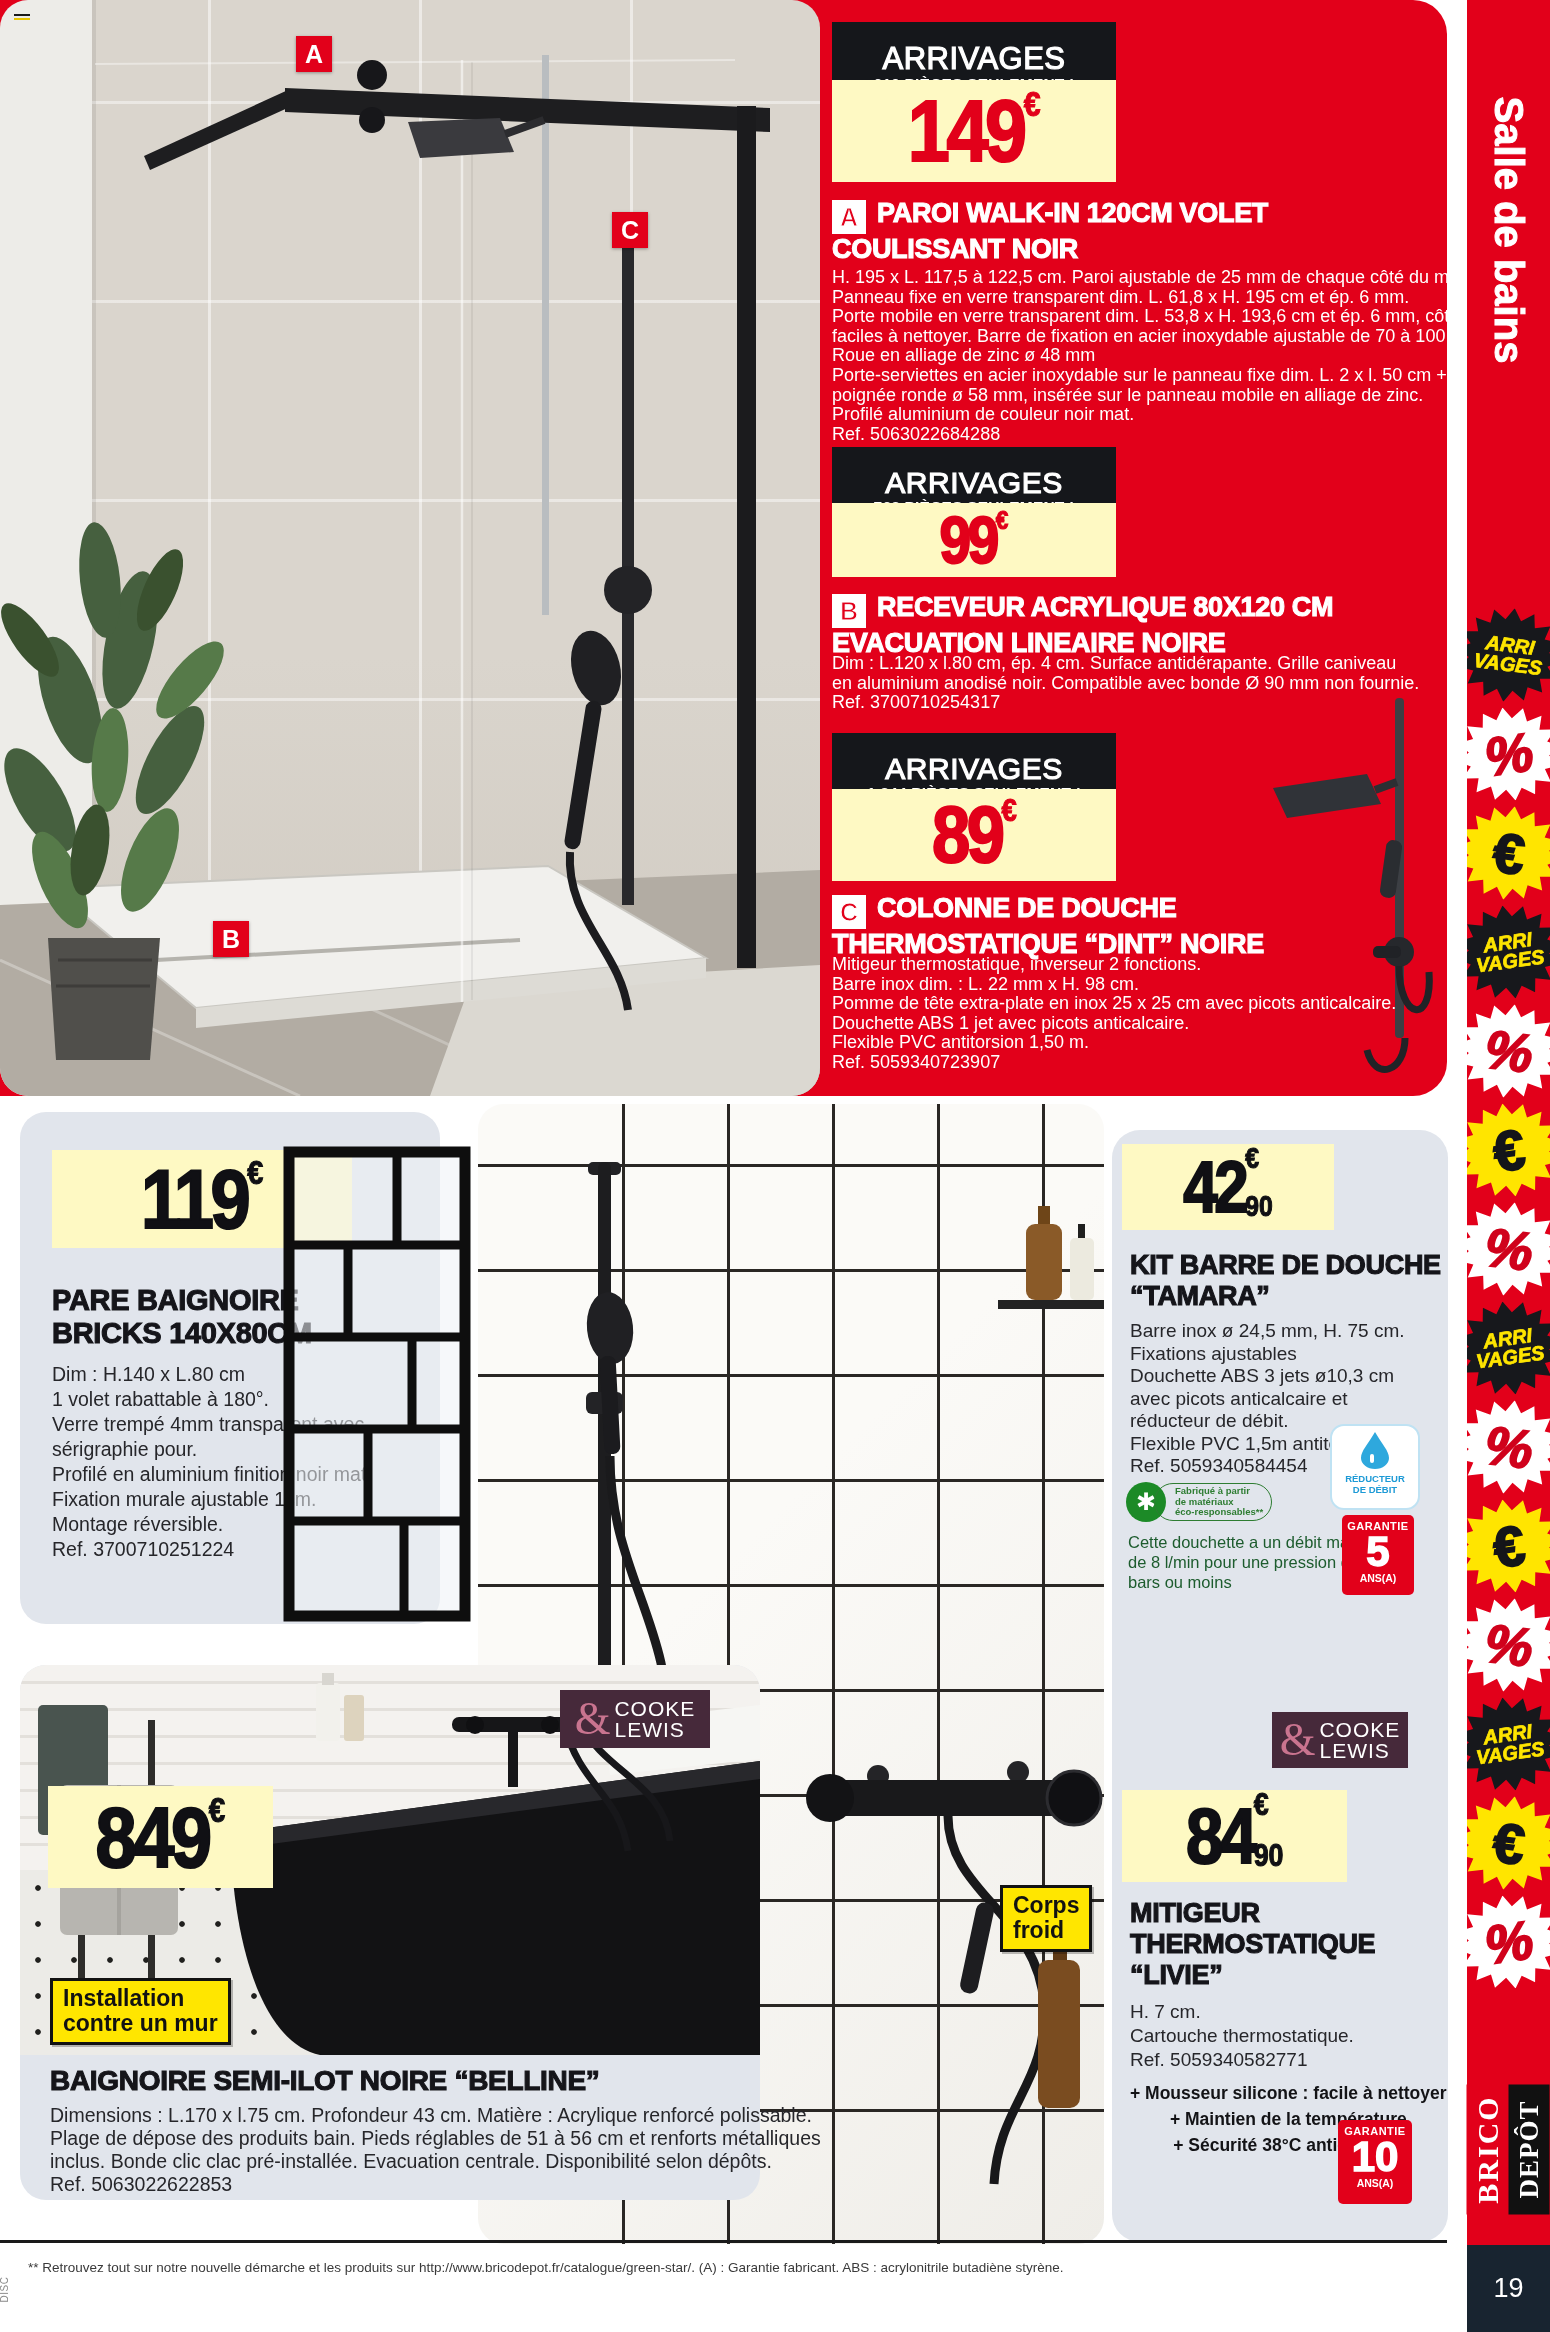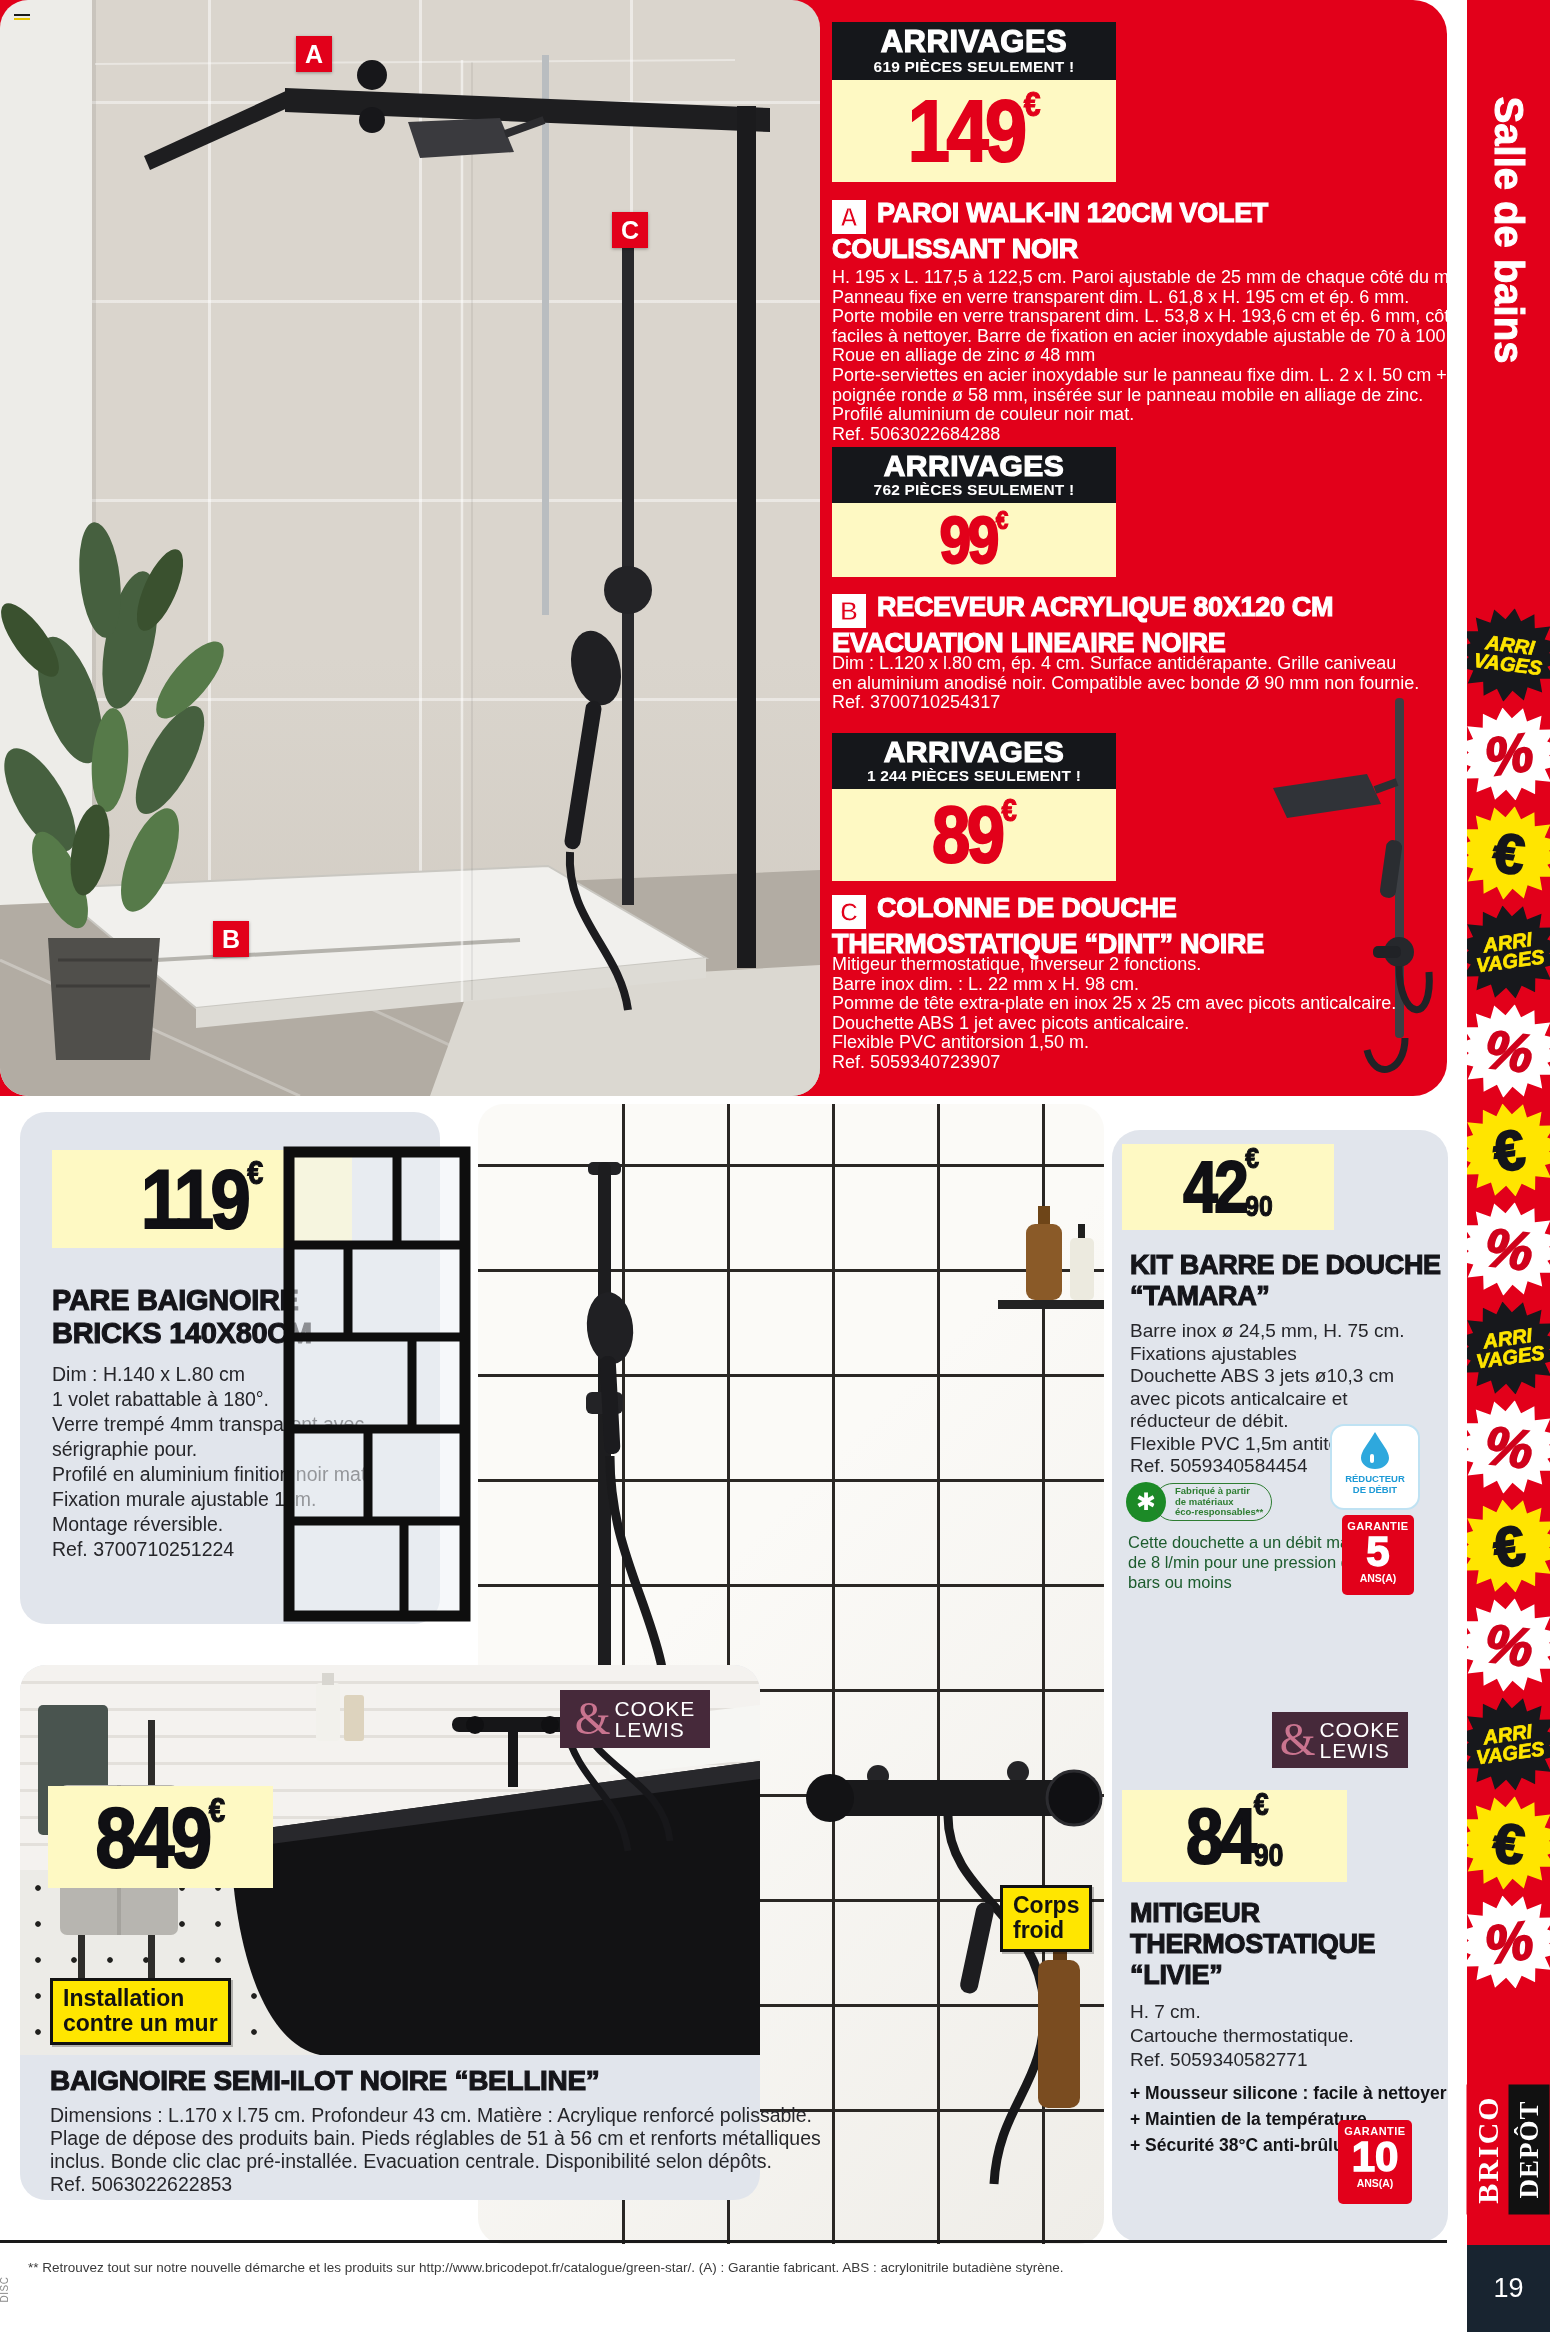--- a/index.html
+++ b/index.html
@@ -16,21 +16,21 @@
       linear-gradient(90deg,#edece8 0 92px,rgba(0,0,0,.08) 92px 96px,rgba(0,0,0,0) 96px),
       repeating-linear-gradient(90deg,rgba(0,0,0,0) 0 208px,rgba(255,255,255,.5) 208px 211px),
       repeating-linear-gradient(0deg,rgba(0,0,0,0) 0 196px,rgba(255,255,255,.45) 196px 199px),
       linear-gradient(180deg,#dad5cd 0 60%,#cfc9c0 100%);}
   .label-chip{width:36px;height:36px;background:#e2001a;color:#fff;font-weight:700;font-size:25px;
      text-align:center;line-height:36px;box-shadow:0 1px 3px rgba(0,0,0,.35);}
   .printmark span{display:block;width:16px;height:2px;margin-bottom:2px;}
 
   
   .blackbox{background:#15171b;color:#fff;text-align:center;}
-  .bb-l1{font-size:31px;font-weight:700;line-height:33px;padding-top:3px;letter-spacing:.5px;
+  .bb-l1{font-size:31px;font-weight:400;line-height:33px;padding-top:20px;letter-spacing:.5px;
          -webkit-text-stroke:1.2px #fff;}
   .bb-l2{font-size:15.5px;font-weight:700;letter-spacing:.2px;}
   .whitebox{background:#fef9c3;display:flex;align-items:center;justify-content:center;overflow:hidden;}
   .price{display:flex;align-items:flex-start;font-weight:700;letter-spacing:-4px;
          -webkit-text-stroke:2.2px currentColor;transform:scaleX(.86);}
   .price-red{color:#e2001a;} .price-blk{color:#101014;}
   .psup{font-size:.40em;margin-top:.10em;letter-spacing:0;-webkit-text-stroke:1.1px currentColor;}
   .pstack{display:flex;flex-direction:column;align-items:flex-start;height:1.02em;
           justify-content:space-between;letter-spacing:0;-webkit-text-stroke:1.1px currentColor;}
   .peur{font-size:.40em;line-height:.9;} .pcents{font-size:.40em;line-height:.9;}
@@ -82,21 +82,21 @@
   .gb-l1{font-size:11px;font-weight:700;letter-spacing:.5px;padding-top:5px;}
   .gb-num{font-size:42px;font-weight:700;line-height:40px;-webkit-text-stroke:1.5px #fff;}
   .gb-l2{font-size:10.5px;font-weight:700;}
 
   
   .cl-badge{background:#46293a;display:flex;align-items:center;justify-content:center;}
   .cl-amp{color:#c9748f;font-size:46px;font-family:"Liberation Serif",serif;margin-right:4px;line-height:40px;}
   .cl-col{color:#fff;font-size:21px;line-height:21px;letter-spacing:1px;}
 
   
-  .bullets{color:#131316;font-size:17.5px;line-height:26px;font-weight:700;}
+  .bullets{color:#131316;font-size:17.5px;line-height:26px;font-weight:700;text-align:center;}
   .bullets div{white-space:nowrap;}
 
   
   .foot-line{left:0;top:2204px;width:1447px;text-align:center;color:#121212;font-size:20.5px;
              font-weight:700;-webkit-text-stroke:.5px #121212;}
   .foot-rule{left:0;top:2240px;width:1447px;height:3px;background:#1a1a1a;}
   .footnote{left:28px;top:2260px;color:#3a3a3a;font-size:13.5px;}
   .disc{left:-8px;top:2284px;transform:rotate(-90deg);color:#8a8a8a;font-size:10px;letter-spacing:.5px;}
 
   

